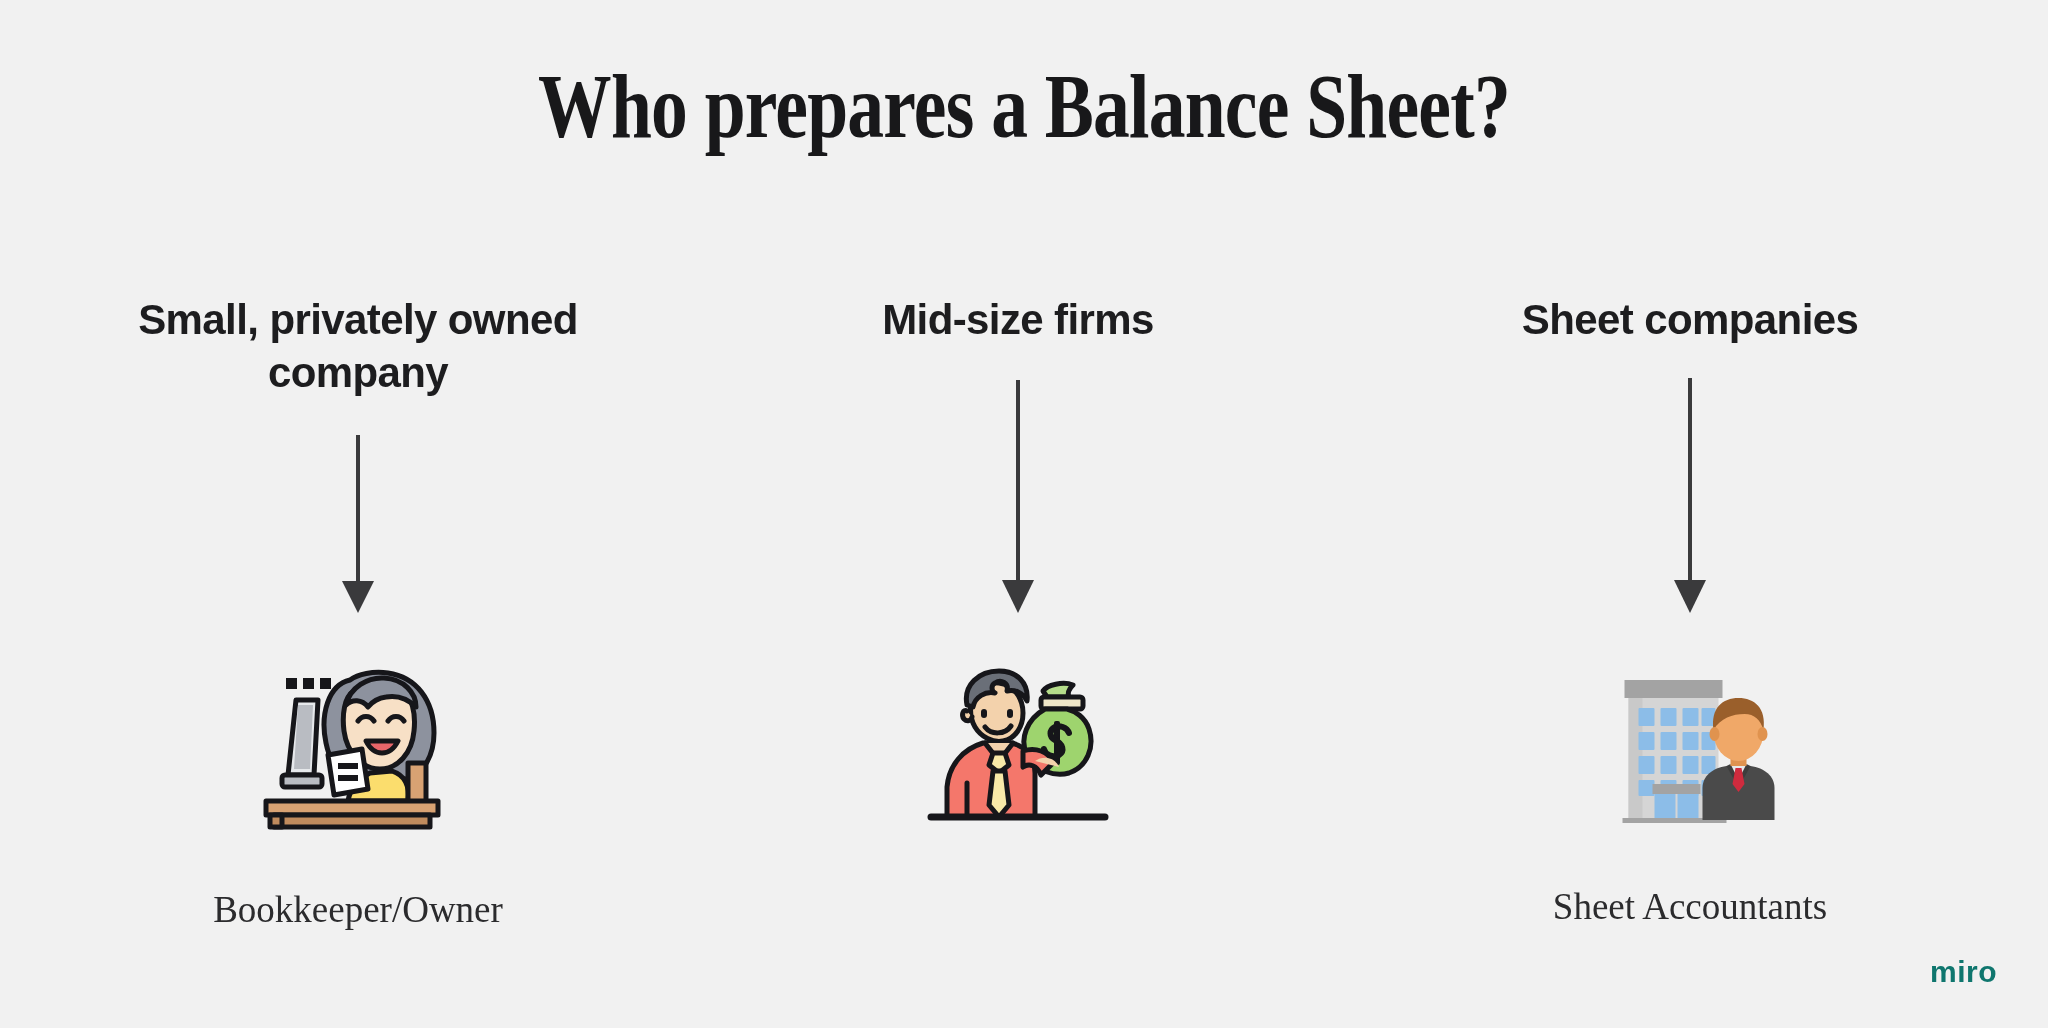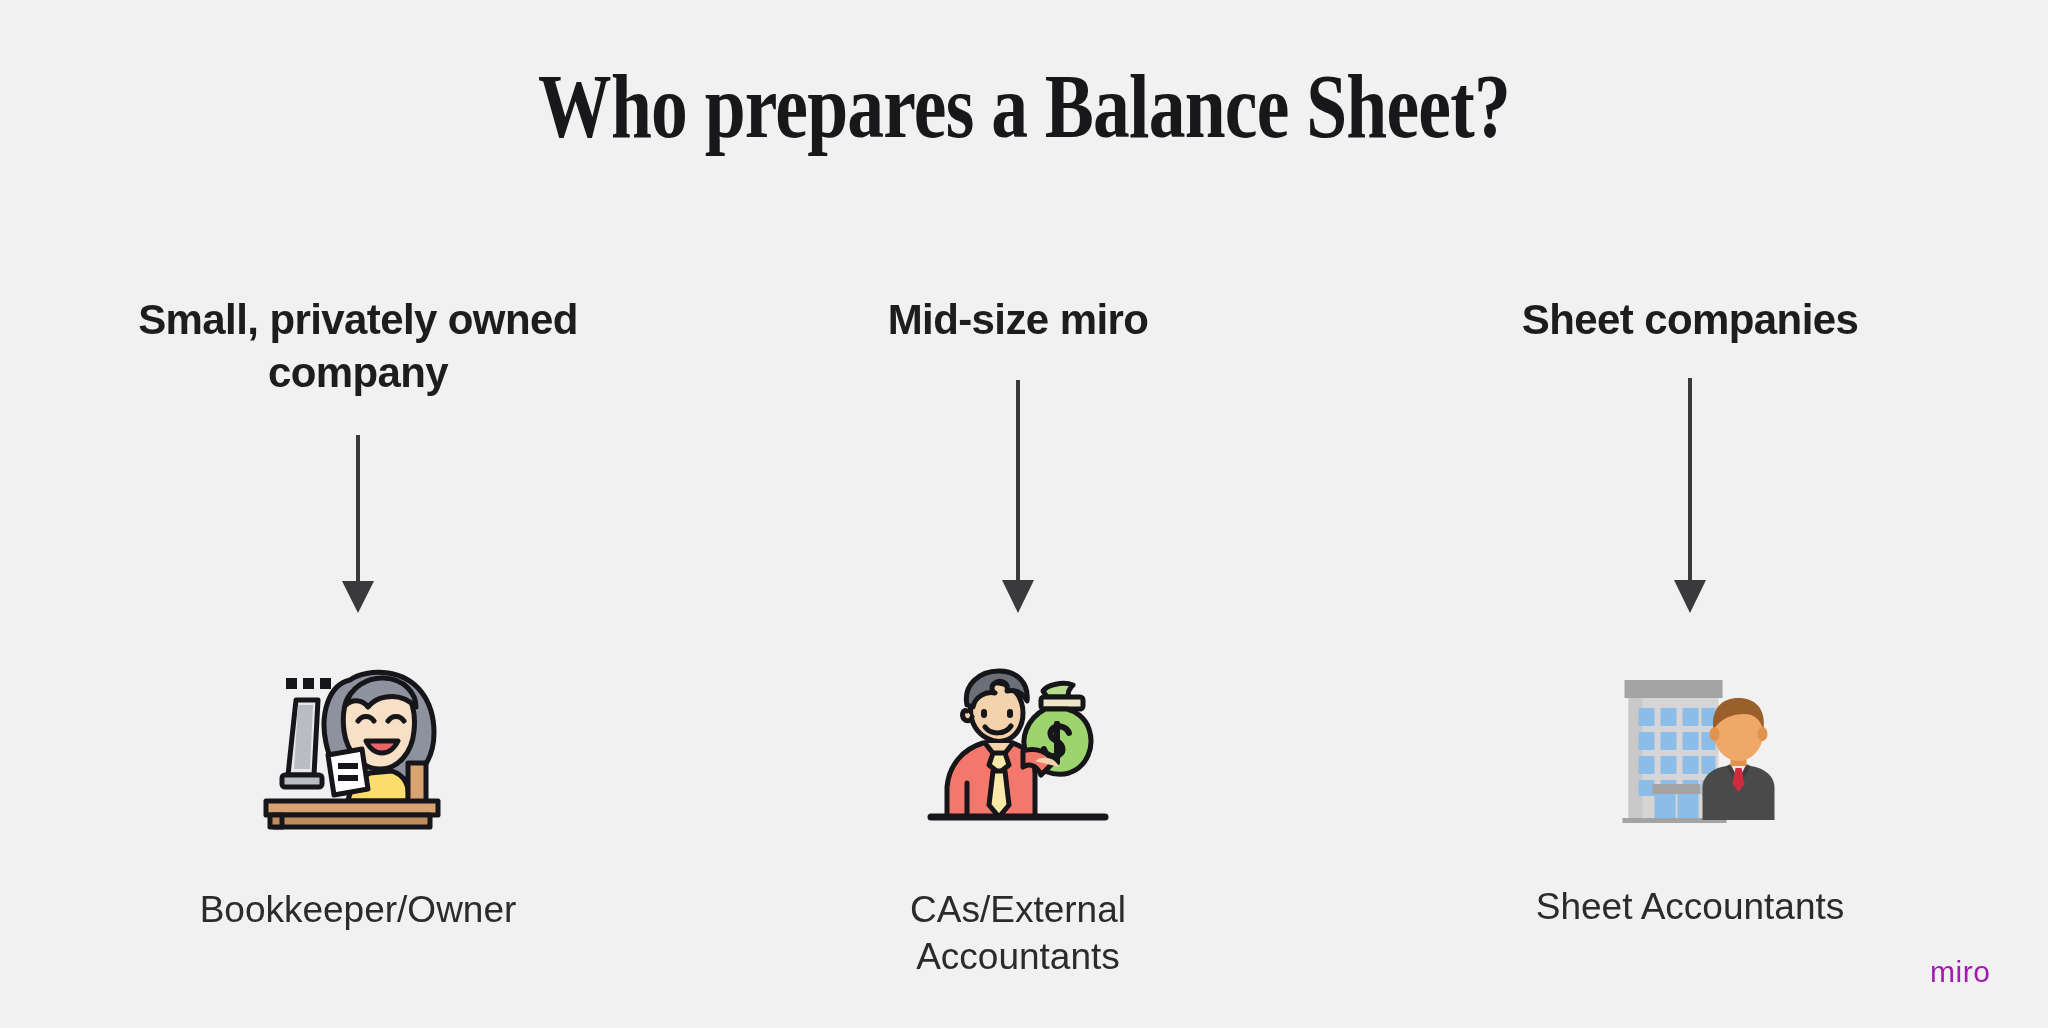--- a/index.html
+++ b/index.html
@@ -62,21 +62,21 @@
     letter-spacing: -0.6px;
     color: #1d1d1f;
     white-space: pre-line;
   }
 
   .col-caption {
     position: absolute;
     left: 0;
     width: 100%;
     text-align: center;
-    font-family: Liberation Sans, sans-serif;
+    font-family: Liberation Serif, serif;
     font-weight: 400;
     font-size: 37px;
     line-height: 1.28;
     color: #2b2b2d;
     white-space: pre-line;
   }
   .cap-1 { top: 886px; }
   .cap-2 { top: 886px; }
   .cap-3 { top: 883px; }
 
@@ -102,23 +102,23 @@
   .ill-2 { top: 655px; }
   .ill-3 { top: 660px; }
 
   
   .watermark {
     position: absolute;
     left: 1930px;
     top: 955px;
     font-family: "Liberation Sans", sans-serif;
     font-size: 30px;
-    font-weight: 400;
+    font-weight: 700;
     letter-spacing: 0.5px;
-    color: #a21caf;
+    color: #0f766e;
     user-select: none;
   }
 </style>
 </head>
 <body>
 
 <div id="board">
 
   <div class="title">Who prepares a Balance Sheet?</div>
 
@@ -183,21 +183,21 @@
           <path d="M12 170 L24 170 L24 182 L12 182 Z" fill="#c08b5d"></path>
         </g>
       </svg>
     </div>
 
     <div class="col-caption cap-1">Bookkeeper/Owner</div>
   </div>
 
   <div class="col col-2">
 
-    <div class="col-head">Mid-size miro</div>
+    <div class="col-head">Mid-size firms</div>
 
     <div class="arrow arr-2">
       <svg width="40" height="235" viewBox="0 0 40 235" xmlns="http://www.w3.org/2000/svg">
         <line x1="20" y1="0" x2="20" y2="206" stroke="#3a3a3c" stroke-width="4"></line>
         <polygon points="20,233 4,200 36,200" fill="#3a3a3c"></polygon>
       </svg>
     </div>
 
     <div class="illus ill-2">
       <svg width="190" height="170" viewBox="0 0 190 170" xmlns="http://www.w3.org/2000/svg">
@@ -243,22 +243,20 @@
                    C 114 110 106 108 100 112 Z" fill="#f4776b"></path>
           <path d="M112 106 C 120 100 132 102 136 112" fill="#f3d2ac" stroke="none"></path>
 
           <path d="M44 128 L44 162" fill="none" stroke-width="5"></path>
 
           <path d="M8 162 L182 162" fill="none" stroke-width="7"></path>
         </g>
       </svg>
     </div>
 
-    <div class="col-caption cap-2">CAs/External
-Accountants</div>
   </div>
 
   <div class="col col-3">
 
     <div class="col-head">Sheet companies</div>
 
     <div class="arrow arr-3">
       <svg width="40" height="237" viewBox="0 0 40 237" xmlns="http://www.w3.org/2000/svg">
         <line x1="20" y1="0" x2="20" y2="208" stroke="#3a3a3c" stroke-width="4"></line>
         <polygon points="20,235 4,202 36,202" fill="#3a3a3c"></polygon>

